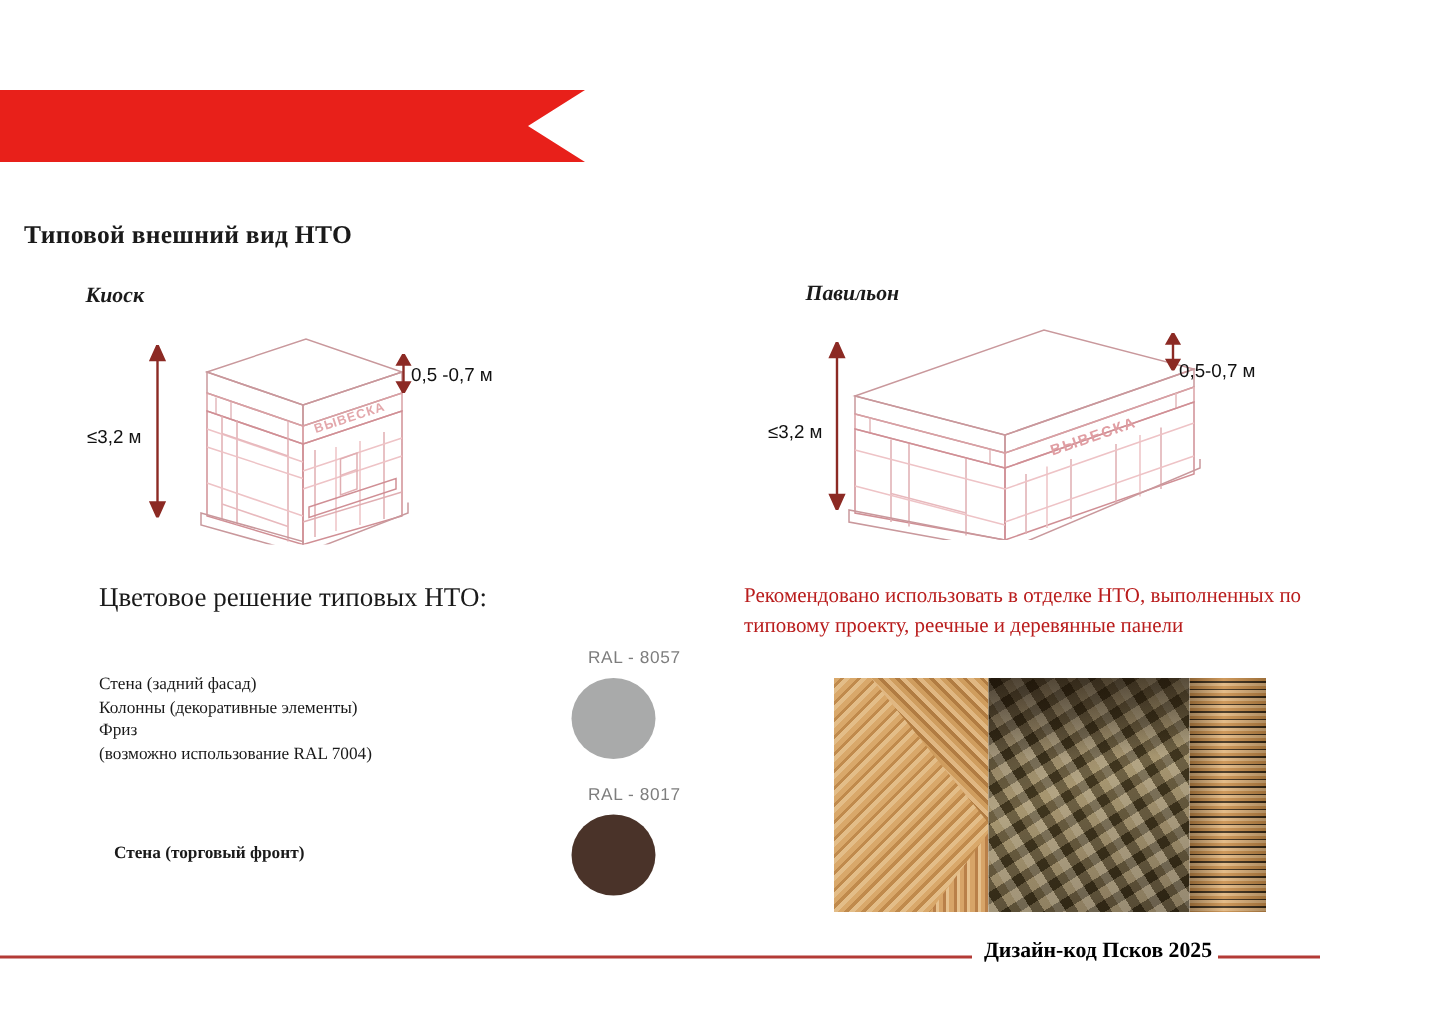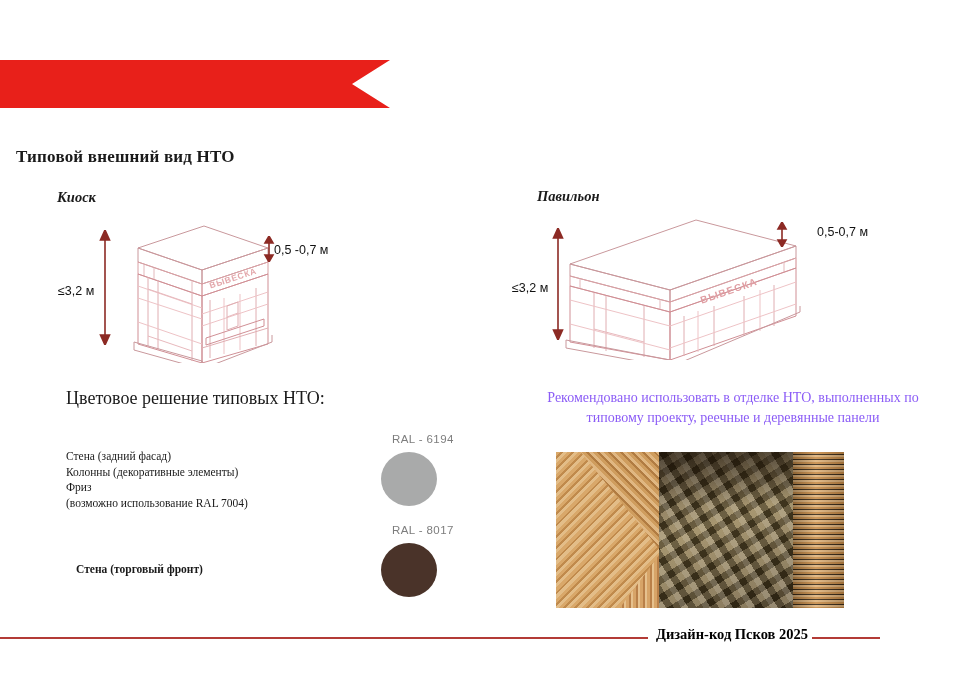--- a/index.html
+++ b/index.html
@@ -28,21 +28,21 @@
        font-weight:bold;font-style:italic;}
   .lbl-pav{position:absolute;left:537px;top:188px;font-size:14.5px;
        font-weight:bold;font-style:italic;text-align:center;}
 
   
   .dim{position:absolute;font-family:"Liberation Sans",sans-serif;
        font-size:12.5px;color:#111;white-space:nowrap;}
   .dim-h-kiosk{left:58px;top:284px;}
   .dim-s-kiosk{left:274px;top:243px;}
   .dim-h-pav{left:512px;top:281px;}
-  .dim-s-pav{left:786px;top:225px;margin-left:31px;}
+  .dim-s-pav{left:786px;top:240px;}
 
   
   .draw{position:absolute;}
   .draw svg{display:block;}
 
   
   .ral-text{position:absolute;font-family:"Liberation Sans",sans-serif;
        font-size:11.5px;color:#7d7d7d;letter-spacing:.4px;white-space:nowrap;}
   .ral-9006-lbl{left:392px;top:433px;}
   .ral-8017-lbl{left:392px;top:524px;}
@@ -50,22 +50,22 @@
   .sw-9006{left:381px;top:452px;width:56px;height:54px;background:#a9aaaa;}
   .sw-8017{left:381px;top:543px;width:56px;height:54px;background:#4a3329;}
 
   .legend{position:absolute;left:66px;top:449px;font-size:11.5px;
        font-weight:normal;line-height:15.5px;}
   .legend div{white-space:nowrap;}
   .legend-2{position:absolute;left:76px;top:563px;font-size:11.5px;
        font-weight:bold;white-space:nowrap;}
 
   
-  .recom{position:absolute;left:508px;top:388px;width:450px;text-align:center;
-       font-size:14px;line-height:20px;color:#8b5cf6;}
+  .recom{position:absolute;left:496px;top:388px;width:450px;
+       font-size:14px;line-height:20px;color:#b91c1c;}
 
   
   .photos{position:absolute;left:556px;top:452px;width:288px;height:156px;
        display:flex;}
   .photo{height:156px;position:relative;overflow:hidden;}
   .p1{width:103px;}
   .p2{width:134px;}
   .p3{width:51px;}
 
   .p1-base{position:absolute;inset:0;
@@ -235,21 +235,21 @@
 <div class="h-color">Цветовое решение типовых НТО:</div>
 
 <div class="legend">
   <div>Стена (задний фасад)</div>
   <div>Колонны (декоративные элементы)</div>
   <div>Фриз</div>
   <div>(возможно использование RAL 7004)</div>
 </div>
 <div class="legend-2">Стена (торговый фронт)</div>
 
-<div class="ral-text ral-9006-lbl">RAL  - 6194</div>
+<div class="ral-text ral-9006-lbl">RAL  - 8057</div>
 <div class="swatch sw-9006"></div>
 <div class="ral-text ral-8017-lbl">RAL  - 8017</div>
 <div class="swatch sw-8017"></div>
 
 <div class="recom">
   <span>Рекомендовано использовать в отделке НТО, выполненных по</span><br>
   <span>типовому проекту, реечные и деревянные панели</span>
 </div>
 
 <div class="photos">

